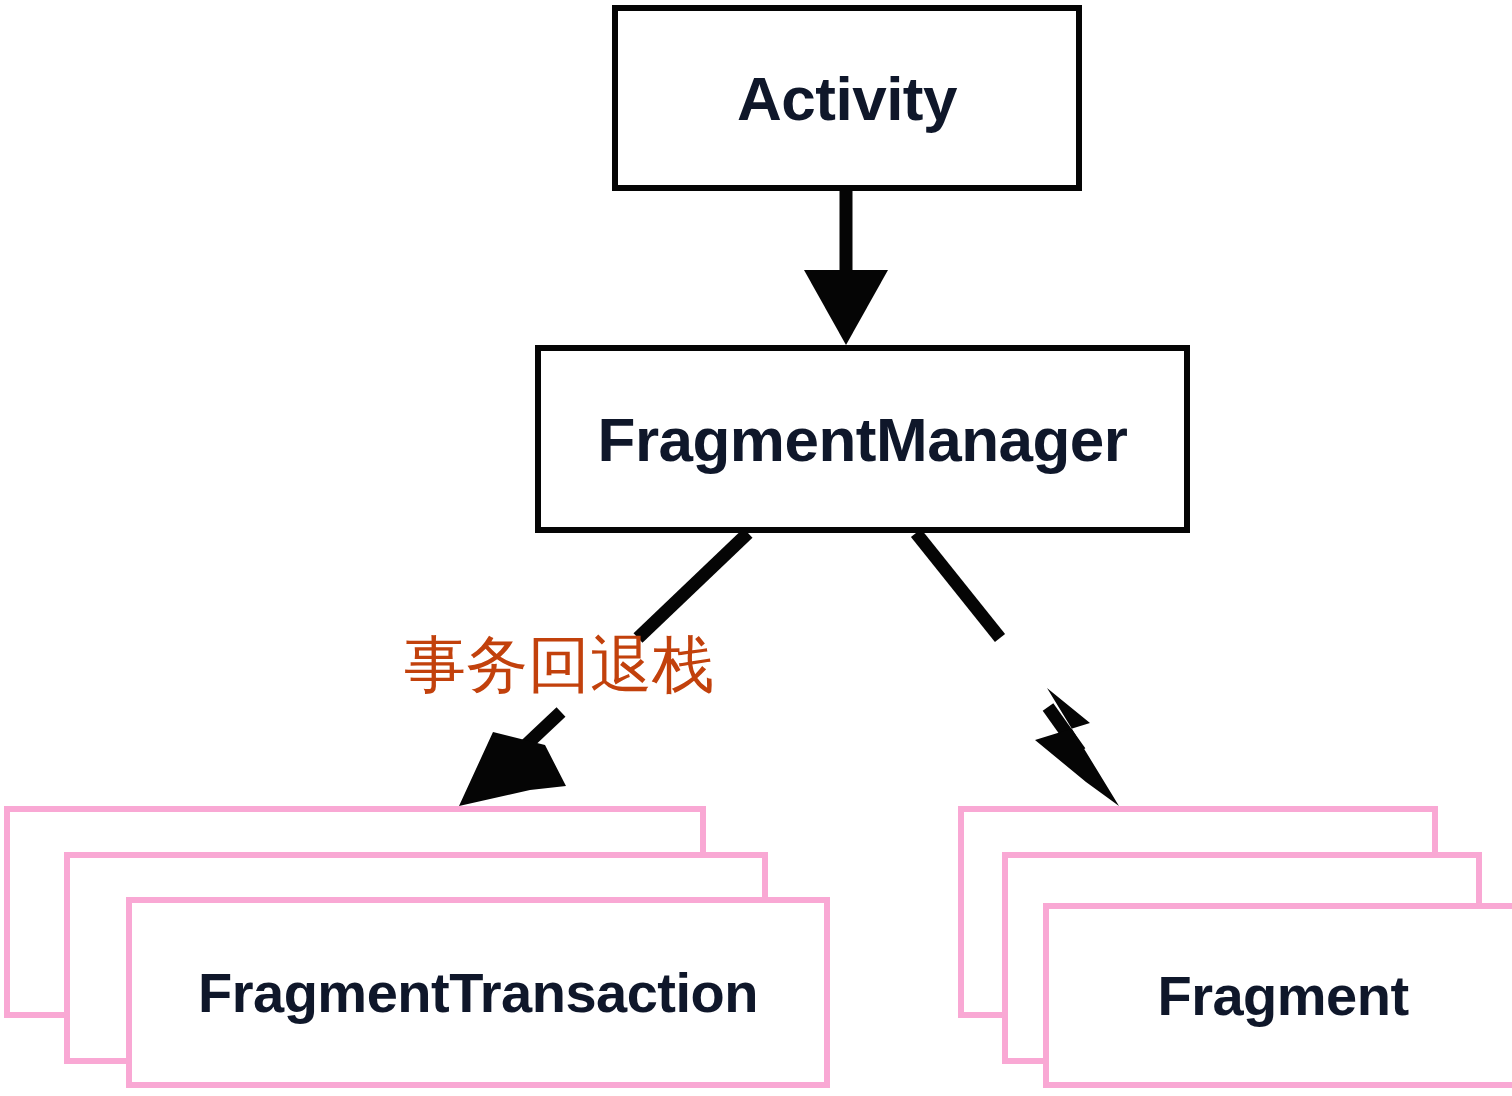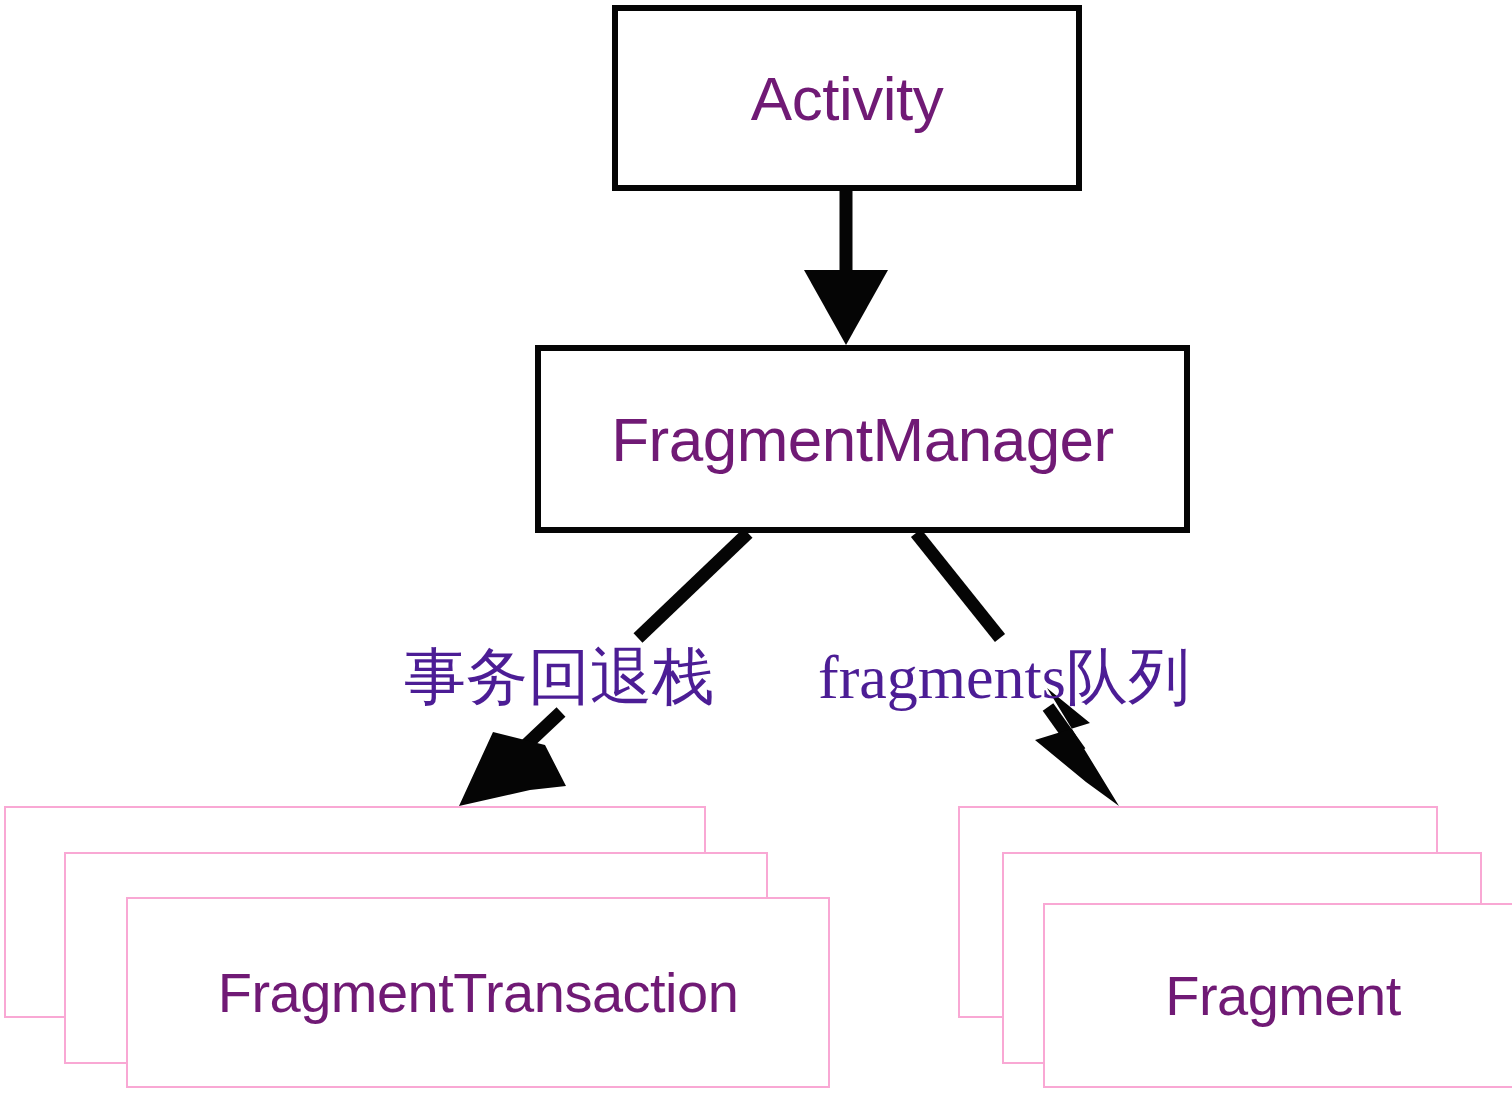--- a/index.html
+++ b/index.html
@@ -29,22 +29,22 @@
     position: absolute;
     box-sizing: border-box;
     background: #ffffff;
     border: 6px solid #050505;
     display: flex;
     align-items: center;
     justify-content: center;
   }
   .node-label {
     font-family: "Liberation Sans", sans-serif;
-    font-weight: normal;
-    color: #701a75;
+    font-weight: bold;
+    color: #0f172a;
     letter-spacing: -0.5px;
     white-space: nowrap;
   }
   
   #activity-box {
     left: 612px;
     top: 5px;
     width: 470px;
     height: 186px;
   }
@@ -59,21 +59,21 @@
   #fragmentmanager-box .node-label { font-size: 62px; }
 
   
   .stack {
     position: absolute;
   }
   .stack-card {
     position: absolute;
     box-sizing: border-box;
     background: #ffffff;
-    border: 2px solid #f9a8d4;
+    border: 6px solid #f9a8d4;
   }
 
   
   #stack-transaction { left: 0px; top: 800px; width: 840px; height: 296px; }
   #stack-transaction .card-back   { left: 4px;   top: 6px;   width: 702px; height: 212px; z-index: 1; }
   #stack-transaction .card-middle { left: 64px;  top: 52px;  width: 704px; height: 212px; z-index: 2; }
   #stack-transaction .card-front  { left: 126px; top: 97px;  width: 704px; height: 191px; z-index: 3;
                                     display:flex; align-items:center; justify-content:center; }
   #stack-transaction .card-front .node-label { font-size: 56px; }
 
@@ -83,24 +83,23 @@
   #stack-fragment .card-middle { left: 52px; top: 52px; width: 480px; height: 212px; z-index: 2; }
   #stack-fragment .card-front  { left: 93px; top: 103px; width: 480px; height: 185px; z-index: 3;
                                  display:flex; align-items:center; justify-content:center; }
   #stack-fragment .card-front .node-label { font-size: 56px; }
 
   
   .edge-label {
     position: absolute;
     font-family: "Liberation Serif", serif;
     font-size: 62px;
-    color: #4c1d95;
+    color: #c2410c;
     white-space: nowrap;
     line-height: 1;
-    margin-top: 12px;
   }
   #edge-label-backstack { left: 404px; top: 634px; }
   #edge-label-queue     { left: 818px; top: 634px; }
 
   
   #watermark {
     position: absolute;
     left: 1320px;
     top: 1038px;
     font-family: "Liberation Sans", sans-serif;
@@ -138,21 +137,20 @@
   <div class="node-box" id="activity-box">
     <span class="node-label">Activity</span>
   </div>
 
   <div class="node-box" id="fragmentmanager-box">
     <span class="node-label">FragmentManager</span>
   </div>
 
   <div class="edge-label" id="edge-label-backstack">事务回退栈</div>
 
-  <div class="edge-label" id="edge-label-queue">fragments队列</div>
 
   <div class="stack" id="stack-transaction">
     <div class="stack-card card-back"></div>
     <div class="stack-card card-middle"></div>
     <div class="stack-card card-front">
       <span class="node-label">FragmentTransaction</span>
     </div>
   </div>
 
   <div class="stack" id="stack-fragment">

